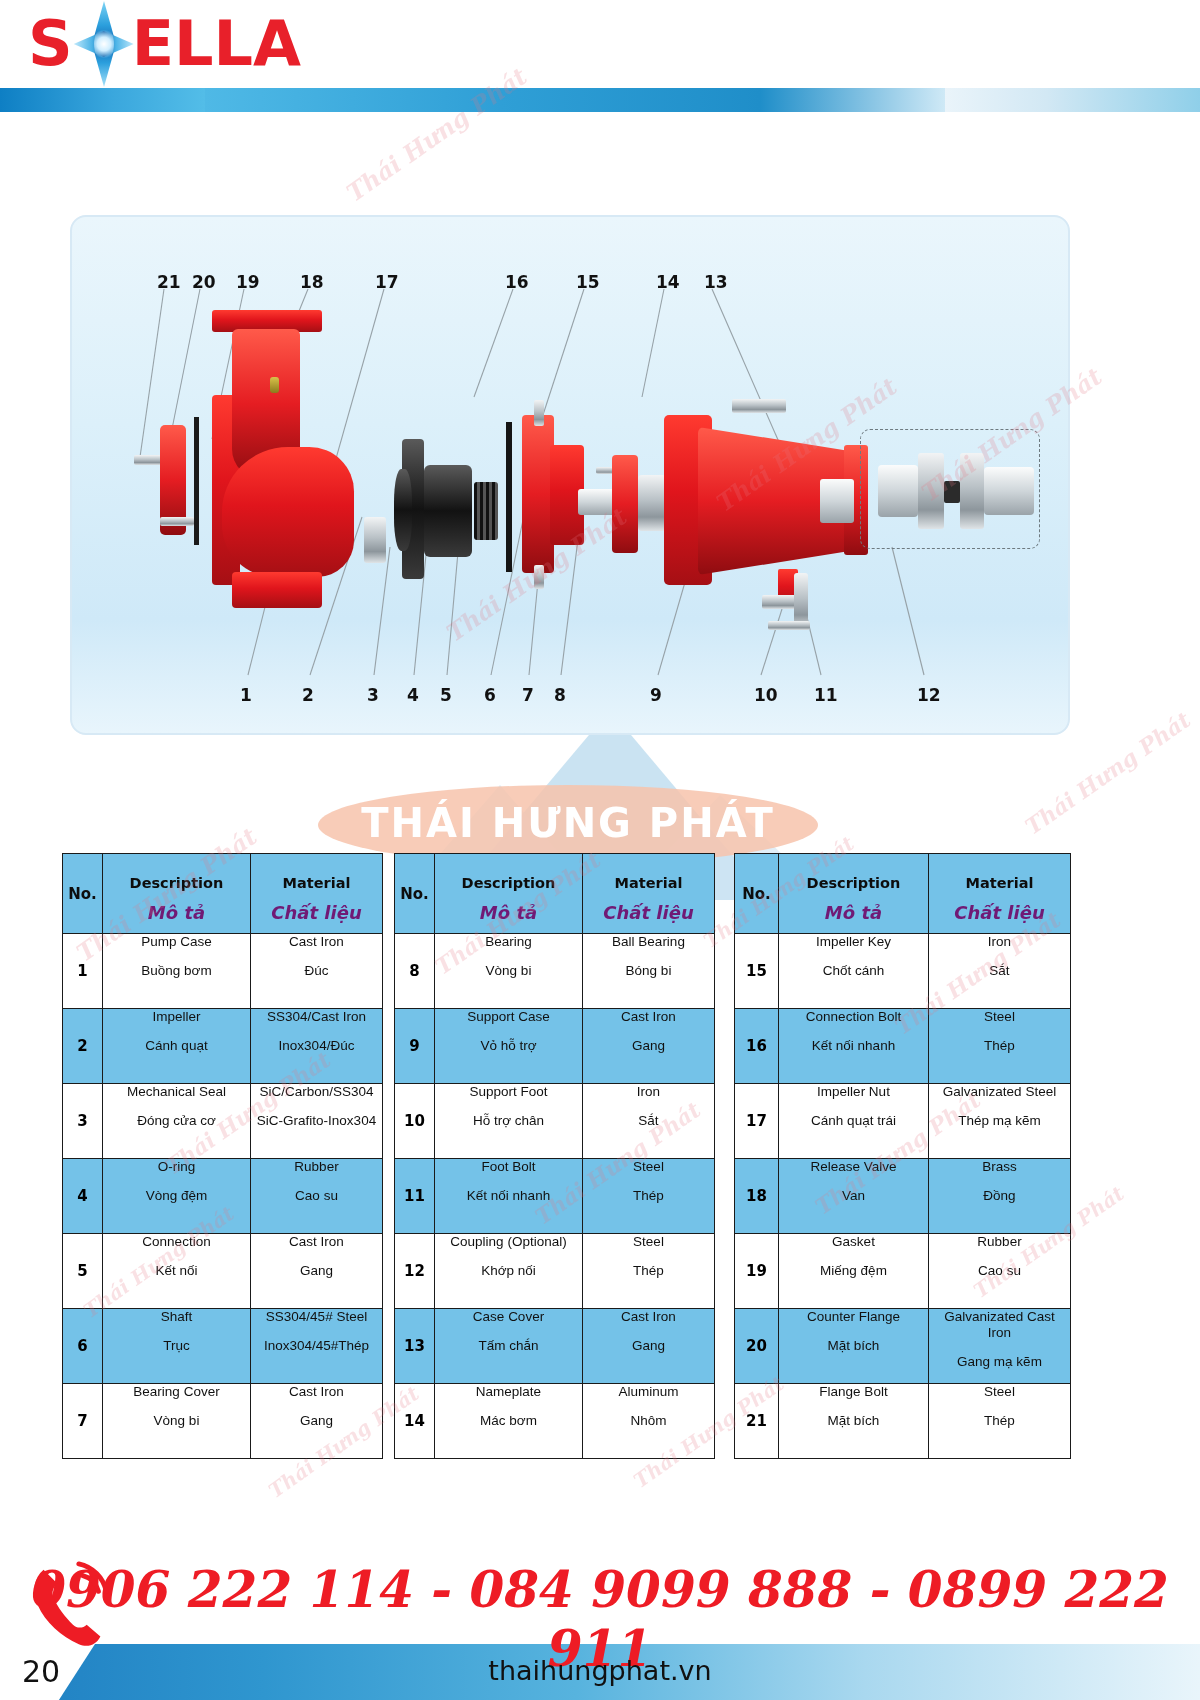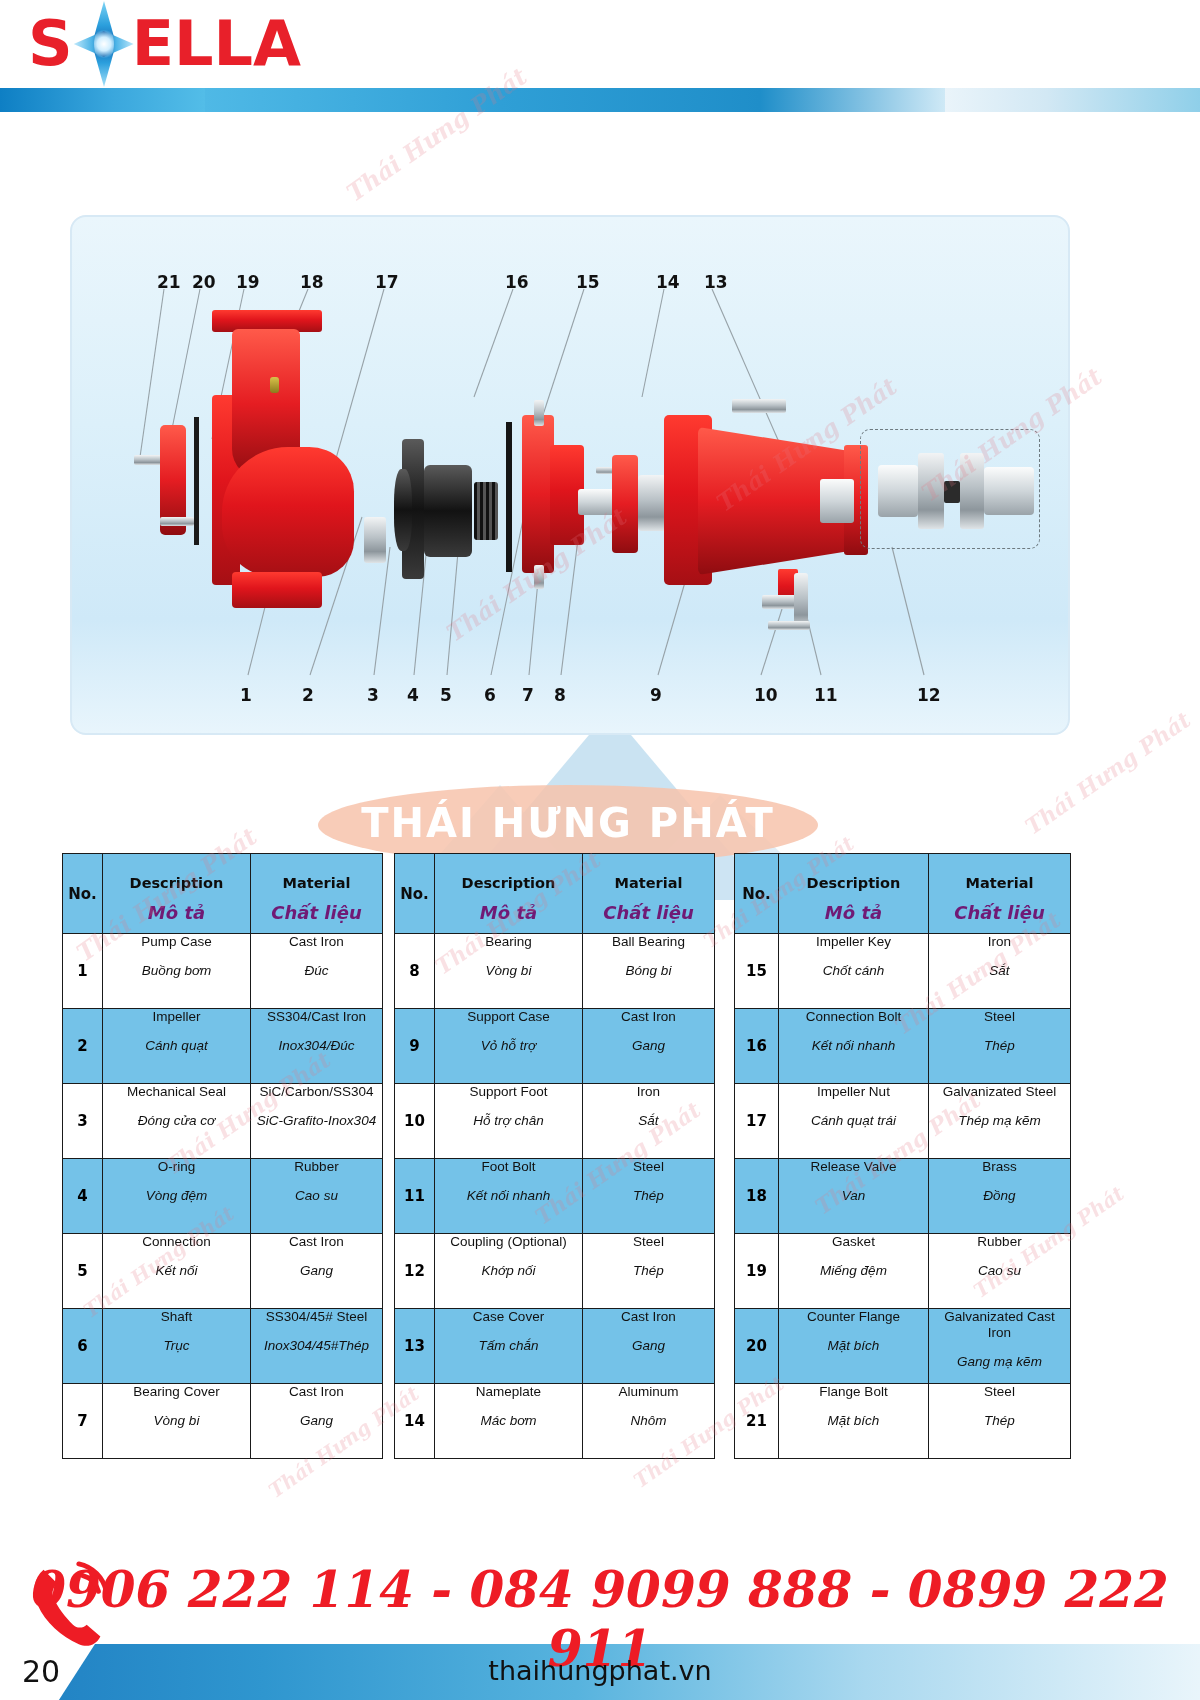--- a/index.html
+++ b/index.html
@@ -104,21 +104,21 @@
               font-family:"DejaVu Sans", sans-serif; color:#0d0d0d; padding-top:10px;}
   .hdr .hl2 { display:block; text-align:center; font-weight:bold; font-style:italic; font-size:18px;
               font-family:"DejaVu Sans", sans-serif; color:#701a75; padding-top:11px;}
   .hdr .hno { display:block; text-align:center; font-weight:bold; font-size:15px;
               font-family:"DejaVu Sans", sans-serif; color:#0d0d0d; }
   .row { height:74px; }
   .row.white { background:#ffffff; }
   .row.blue  { background:#74c2e8; }
   .cellpair { display:flex; flex-direction:column; height:74px; }
   .l-en { text-align:center; font-size:13.5px; color:#111; line-height:16px; padding:0 2px; }
-  .l-vi { text-align:center; font-size:13.5px; color:#111; font-style:italic; line-height:16px;
+  .l-vi { text-align:center; font-size:13.5px; color:#111; line-height:16px;
           padding-top:13px; padding-left:2px; padding-right:2px; }
 
   
   .phones {
     position:absolute; left:0; top:1560px; width:1200px; text-align:center; z-index:8;
     font-family:"DejaVu Serif", serif; font-weight:bold; font-style:italic;
     font-size:50px; color:#ee1c25; letter-spacing:0px;
   }
   .phone-icon { position:absolute; left:22px; top:1558px; width:98px; height:98px; z-index:9; }
   .footerbar { position:absolute; left:0; top:1644px; width:1200px; height:56px; z-index:7;

